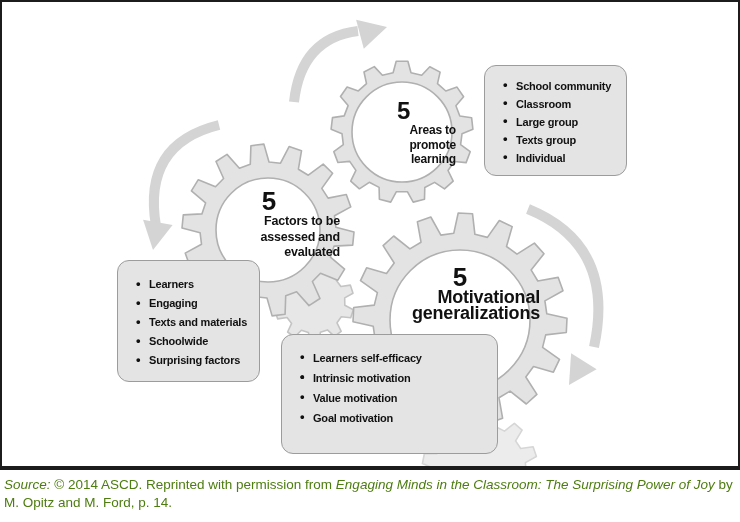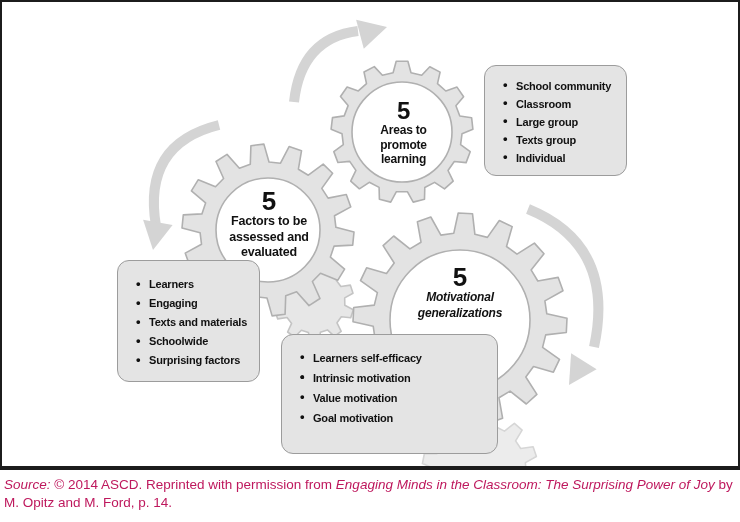--- a/index.html
+++ b/index.html
@@ -14,32 +14,32 @@
   .callout li{position:relative;padding-left:15px;font-weight:bold;letter-spacing:-0.2px;white-space:nowrap;}
   .callout li .dot{position:absolute;left:2px;top:-1px;font-size:13px;}
   .box-areas{left:482px;top:63px;width:143px;height:111px;padding:11px 6px 6px 16px;}
   .box-areas li{font-size:11px;line-height:18px;}
   .box-factors{left:115px;top:258px;width:143px;height:122px;padding:14px 6px 6px 16px;}
   .box-factors li{font-size:11px;line-height:19px;}
   .box-motivational{left:279px;top:332px;width:217px;height:120px;padding:13px 6px 6px 16px;}
   .box-motivational li{font-size:11px;line-height:20px;}
   .gear-label{position:absolute;z-index:2;text-align:center;letter-spacing:-0.2px;}
   .gear-number{font-weight:bold;}
-  .gear-text{font-weight:bold;white-space:pre-line;}
+  .gear-text{font-weight:bold;white-space:pre-line;text-align:right;}
   .label-areas{left:349px;top:97px;width:105px;}
   .label-areas .gear-number{font-size:24px;line-height:24px;}
   .label-areas .gear-text{font-size:12px;line-height:14.5px;}
   .label-factors{left:196px;top:186px;width:142px;}
   .label-factors .gear-number{font-size:26px;line-height:26px;}
   .label-factors .gear-text{font-size:12.5px;line-height:15.5px;}
   .label-motivational{left:378px;top:262px;width:160px;}
   .label-motivational .gear-number{font-size:26px;line-height:26px;}
-  .label-motivational .gear-text{font-size:12px;line-height:15.5px;font-style:italic;}
+  .label-motivational .gear-text{font-size:18px;line-height:15.5px;}
   .caption{position:absolute;left:0;top:476px;width:732px;padding:0 4px;
-           font-size:13.5px;line-height:18px;color:#be185d;}
+           font-size:13.5px;line-height:18px;color:#4d7c0f;}
   .caption .it{font-style:italic;}
 </style>
 </head>
 <body>
 
 <div class="frame">
   <svg id="gear-art" width="736" height="464" viewBox="0 0 736 464">
       <path d="M524.0,469.7L535.6,474.4L533.6,484.5L521.0,484.3L516.9,492.5L516.9,492.5L524.7,502.4L517.9,510.1L507.1,503.6L499.5,508.7L499.5,508.7L501.3,521.1L491.5,524.4L485.4,513.4L476.3,514.0L476.3,514.0L471.6,525.6L461.5,523.6L461.7,511.0L453.5,506.9L453.5,506.9L443.6,514.7L435.9,507.9L442.4,497.1L437.3,489.5L437.3,489.5L424.9,491.3L421.6,481.5L432.6,475.4L432.0,466.3L432.0,466.3L420.4,461.6L422.4,451.5L435.0,451.7L439.1,443.5L439.1,443.5L431.3,433.6L438.1,425.9L448.9,432.4L456.5,427.3L456.5,427.3L454.7,414.9L464.5,411.6L470.6,422.6L479.7,422.0L479.7,422.0L484.4,410.4L494.5,412.4L494.3,425.0L502.5,429.1L502.5,429.1L512.4,421.3L520.1,428.1L513.6,438.9L518.7,446.5L518.7,446.5L531.1,444.7L534.4,454.5L523.4,460.6L524.0,469.7Z" fill="#ececec" stroke="#d6d6d6" stroke-width="1.6" stroke-linejoin="round"></path>
       <path d="M342.8,303.3L351.3,307.7L348.7,315.8L339.3,314.7L335.0,320.8L335.0,320.8L339.2,329.3L332.4,334.4L325.4,327.9L318.4,330.3L318.4,330.3L316.8,339.7L308.3,339.8L306.4,330.5L299.4,328.3L299.4,328.3L292.6,335.0L285.6,330.0L289.6,321.4L285.1,315.5L285.1,315.5L275.7,316.9L273.0,308.8L281.3,304.1L281.2,296.7L281.2,296.7L272.7,292.3L275.3,284.2L284.7,285.3L289.0,279.2L289.0,279.2L284.8,270.7L291.6,265.6L298.6,272.1L305.6,269.7L305.6,269.7L307.2,260.3L315.7,260.2L317.6,269.5L324.6,271.7L324.6,271.7L331.4,265.0L338.4,270.0L334.4,278.6L338.9,284.5L338.9,284.5L348.3,283.1L351.0,291.2L342.7,295.9L342.8,303.3Z" fill="#e7e7e7" stroke="#c4c4c4" stroke-width="1.6" stroke-linejoin="round"></path>
       <path d="M333.9,225.3L352.0,230.0L350.7,243.1L332.1,244.1L328.4,255.1L328.4,255.1L342.6,267.1L335.7,278.3L318.5,271.2L310.4,279.5L310.4,279.5L318.0,296.5L307.0,303.6L294.6,289.7L283.7,293.7L283.7,293.7L283.1,312.3L270.1,313.9L265.0,296.0L253.5,294.8L253.5,294.8L244.9,311.4L232.5,307.2L235.6,288.8L225.7,282.8L225.7,282.8L210.8,293.9L201.4,284.8L212.2,269.6L205.9,259.9L205.9,259.9L187.7,263.5L183.2,251.1L199.5,242.2L198.1,230.7L198.1,230.7L180.0,226.0L181.3,212.9L199.9,211.9L203.6,200.9L203.6,200.9L189.4,188.9L196.3,177.7L213.5,184.8L221.6,176.5L221.6,176.5L214.0,159.5L225.0,152.4L237.4,166.3L248.3,162.3L248.3,162.3L248.9,143.7L261.9,142.1L267.0,160.0L278.5,161.2L278.5,161.2L287.1,144.6L299.5,148.8L296.4,167.2L306.3,173.2L306.3,173.2L321.2,162.1L330.6,171.2L319.8,186.4L326.1,196.1L326.1,196.1L344.3,192.5L348.8,204.9L332.5,213.8L333.9,225.3Z" fill="#e3e3e3" stroke="#b0b0b0" stroke-width="1.6" stroke-linejoin="round"></path>

